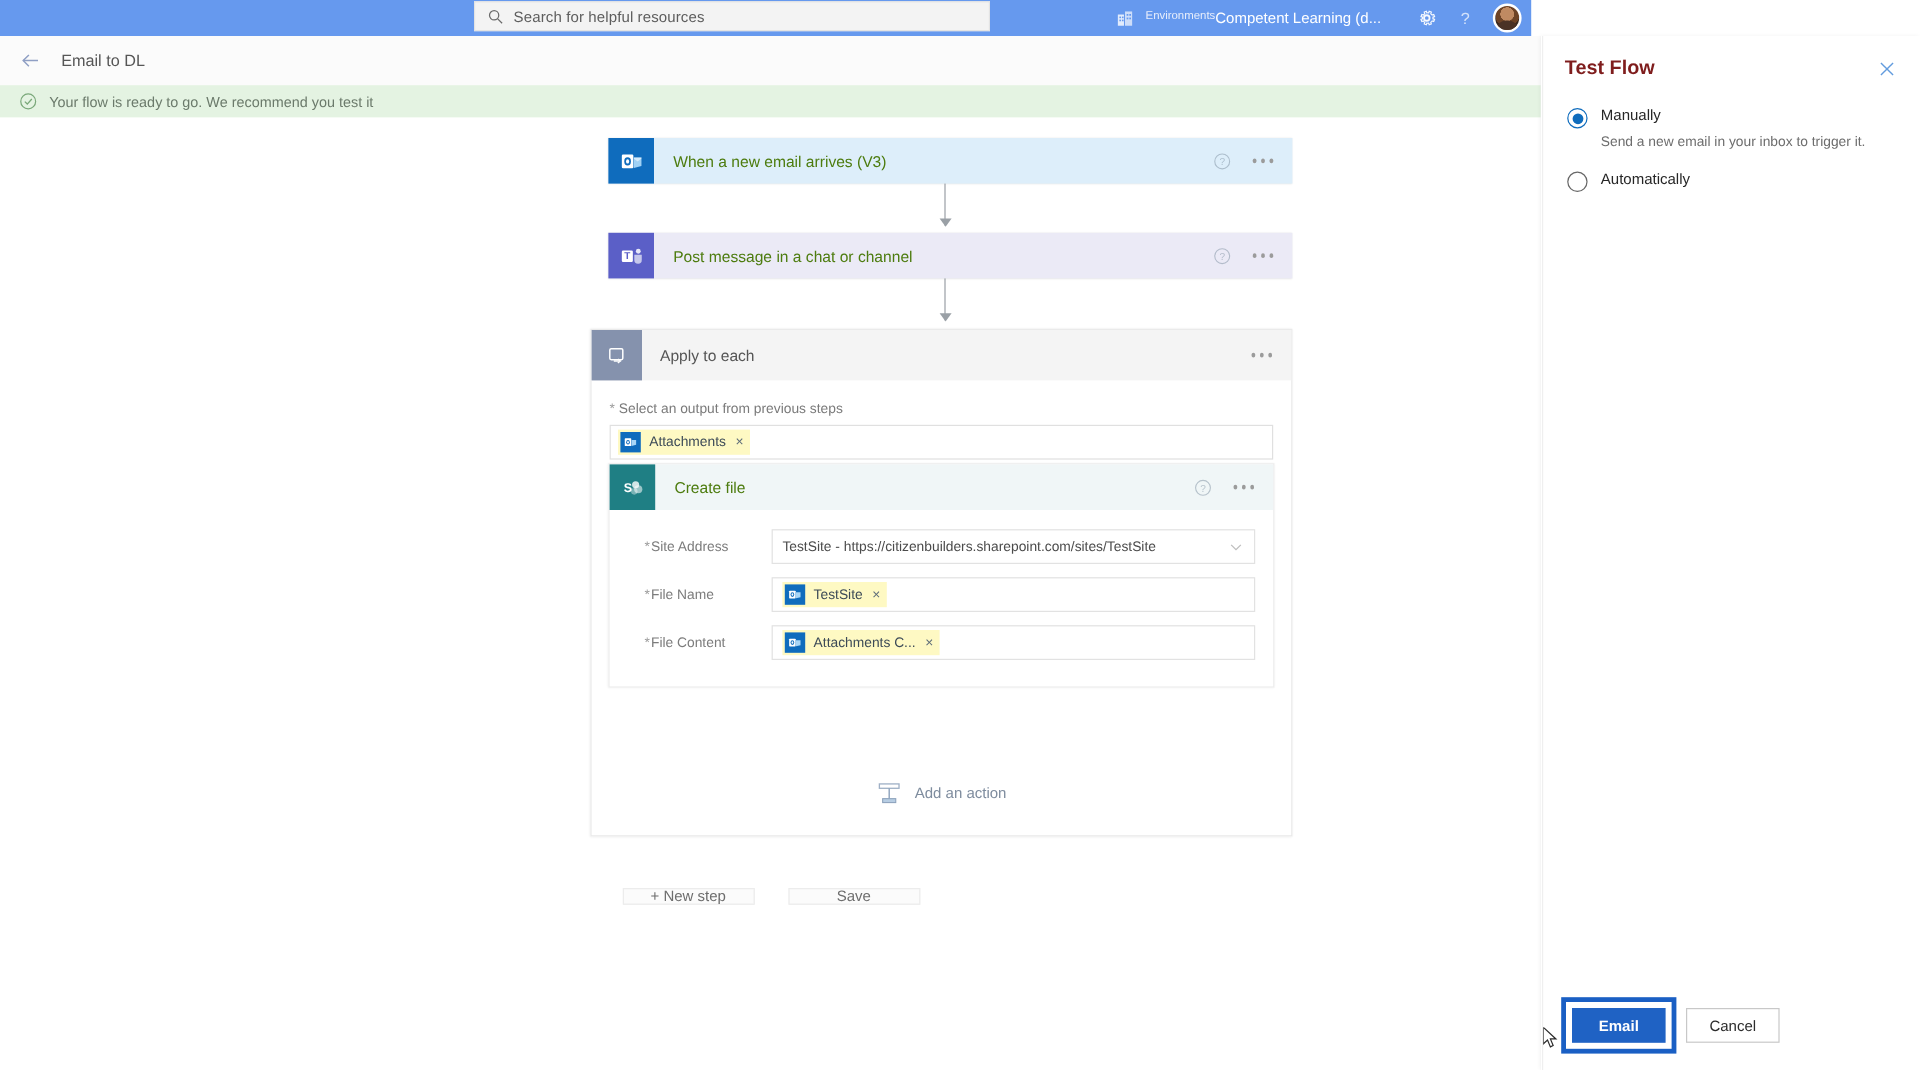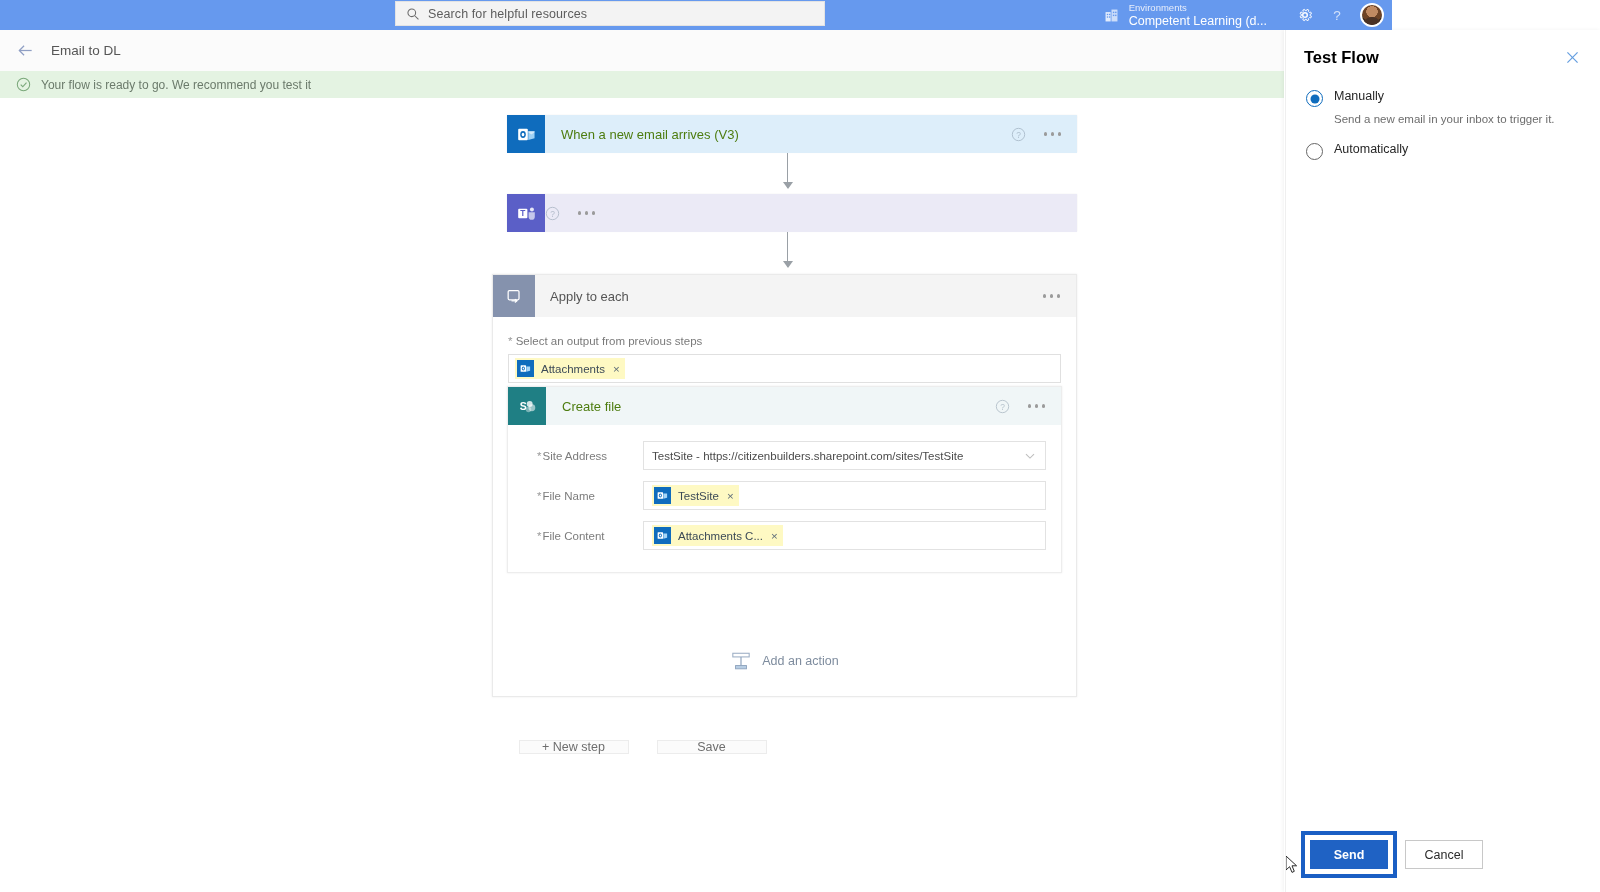--- a/index.html
+++ b/index.html
@@ -8,21 +8,21 @@
     width: 1600px; height: 892px;
     font-family: "Liberation Sans", sans-serif;
     background: #ffffff;
     overflow: hidden;
     position: relative;
     -webkit-font-smoothing: antialiased;
   }
 
   
   .topbar {
-    position: absolute; top: 0; left: 0; width: 1392px; height: 30px;
+    position: absolute; top: 0; left: 0; width: 1276px; height: 30px;
     background: #6699ee;
     display: flex; align-items: center;
     z-index: 40;
   }
   .topbar-search {
     position: absolute; left: 395px; top: 1px;
     width: 430px; height: 25px;
     background: #f3f3f3;
     display: flex; align-items: center;
     padding: 0 10px;
@@ -30,21 +30,21 @@
   }
   .topbar-search .mag { width: 14px; height: 14px; flex: 0 0 auto; margin-right: 8px; }
   .topbar-search .ph {
     font-size: 12.5px; color: #5d5d5d; letter-spacing: .1px;
   }
   .env-block {
     position: absolute; right: 125px; top: 0; height: 30px;
     display: flex; align-items: center;
   }
   .env-icon { width: 17px; height: 17px; margin-right: 9px; opacity: .9; }
-  .env-text { display: flex; flex-direction: column; justify-content: center; line-height: 1; }
+  .env-text { display: flex; flex-direction: row; justify-content: center; line-height: 1; }
   .env-label { font-size: 9.5px; color: #e8eefb; margin-bottom: 2px; }
   .env-name { font-size: 12.5px; color: #ffffff; }
   .hdr-icons { position: absolute; right: 8px; top: 0; height: 30px; display: flex; align-items: center; gap: 14px; }
   .hdr-ic { width: 18px; height: 18px; opacity: .95; cursor: pointer; }
   .avatar {
     width: 24px; height: 24px; border-radius: 50%;
     background: radial-gradient(circle at 50% 34%, #c08a62 0 34%, #6d4326 35% 62%, #3a2a1f 63% 100%);
     border: 2px solid #ffffff; overflow: hidden; position: relative;
   }
   .avatar::after {
@@ -192,21 +192,21 @@
   
   .panel {
     position: absolute; top: 30px; right: 0; width: 316px; height: 862px;
     background: #ffffff; z-index: 30;
     box-shadow: -1px 0 4px rgba(0,0,0,.055);
   }
   .panel-head {
     display: flex; align-items: center; justify-content: space-between;
     padding: 18px 20px 0 20px;
   }
-  .panel-title { font-size: 16.5px; font-weight: bold; color: #000000; }
+  .panel-title { font-size: 16.5px; font-weight: bold; color: #7f1d1d; }
   .panel-close { width: 15px; height: 15px; cursor: pointer; opacity: .75; }
   .panel-body { padding: 22px 20px 0 22px; }
   .radio-row { display: flex; align-items: flex-start; margin-bottom: 6px; cursor: pointer; }
   .radio {
     width: 17px; height: 17px; border-radius: 50%;
     border: 1px solid #666; flex: 0 0 auto; margin-top: 1px;
     position: relative; background: #fff;
   }
   .radio.checked { border: 1px solid #0f6cbd; }
   .radio.checked::after {
@@ -335,20 +335,21 @@
 
   <div class="card" id="card-teams">
     <div class="card-icon">
       <svg viewBox="0 0 24 24" width="21" height="21">
         <rect x="2.5" y="6.5" width="10.5" height="11" rx="1.2" fill="#ffffff"></rect>
         <text x="7.7" y="14.8" text-anchor="middle" font-size="9.5" font-weight="bold" fill="#5b5fc7" font-family="Liberation Sans, sans-serif">T</text>
         <circle cx="18.2" cy="7.3" r="2.3" fill="#ffffff" opacity=".85"></circle>
         <path d="M14.4 10.6h7.1v5.1a3.55 3.55 0 01-7.1 0z" fill="#ffffff" opacity=".65"></path>
       </svg>
     </div>
+    <span class="card-title">Post message in a chat or channel</span>
     <span class="card-actions">
       <svg class="q-ic" viewBox="0 0 16 16">
         <circle cx="8" cy="8" r="6.6" fill="none" stroke="#7d8fa0" stroke-width="1"></circle>
         <text x="8" y="11.6" text-anchor="middle" font-size="9" fill="#7d8fa0" font-family="Liberation Sans, sans-serif">?</text>
       </svg>
       <span class="dots">
           <i></i>
           <i></i>
           <i></i>
         </span>
@@ -515,21 +516,21 @@
     <div class="radio-help">Send a new email in your inbox to trigger it.</div>
 
     <div class="radio-row">
       <span class="radio"></span>
       <span class="radio-label">Automatically</span>
     </div>
   </div>
 
   <div class="panel-footer">
     <span class="focus-ring">
-      <button class="btn-primary">Send</button>
+      <button class="btn-primary">Email</button>
     </span>
     <button class="btn-secondary">Cancel</button>
   </div>
 </div>
 
 <svg class="cursor-ptr" viewBox="0 0 14 20">
   <polygon points="0,0 0,14 3.6,10.7 6,16.4 8.3,15.3 6,9.8 10.6,9.8" fill="#ffffff" stroke="#2b2b2b" stroke-width="1"></polygon>
 </svg>
 
 </body></html>

